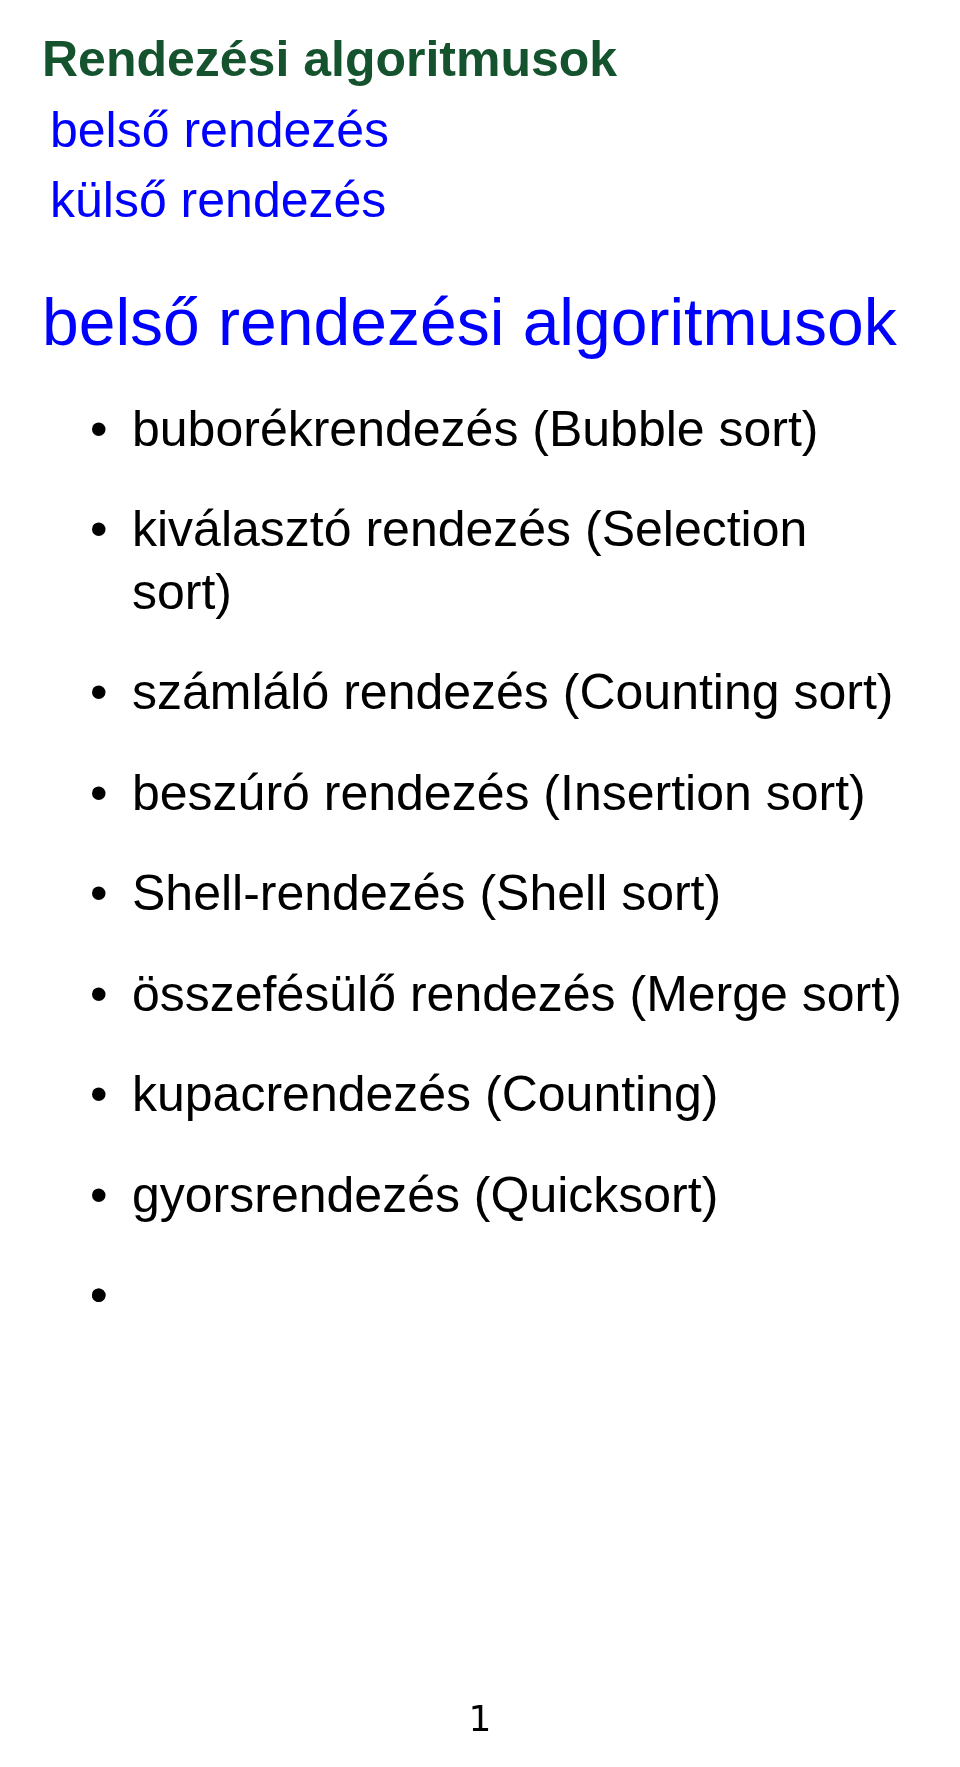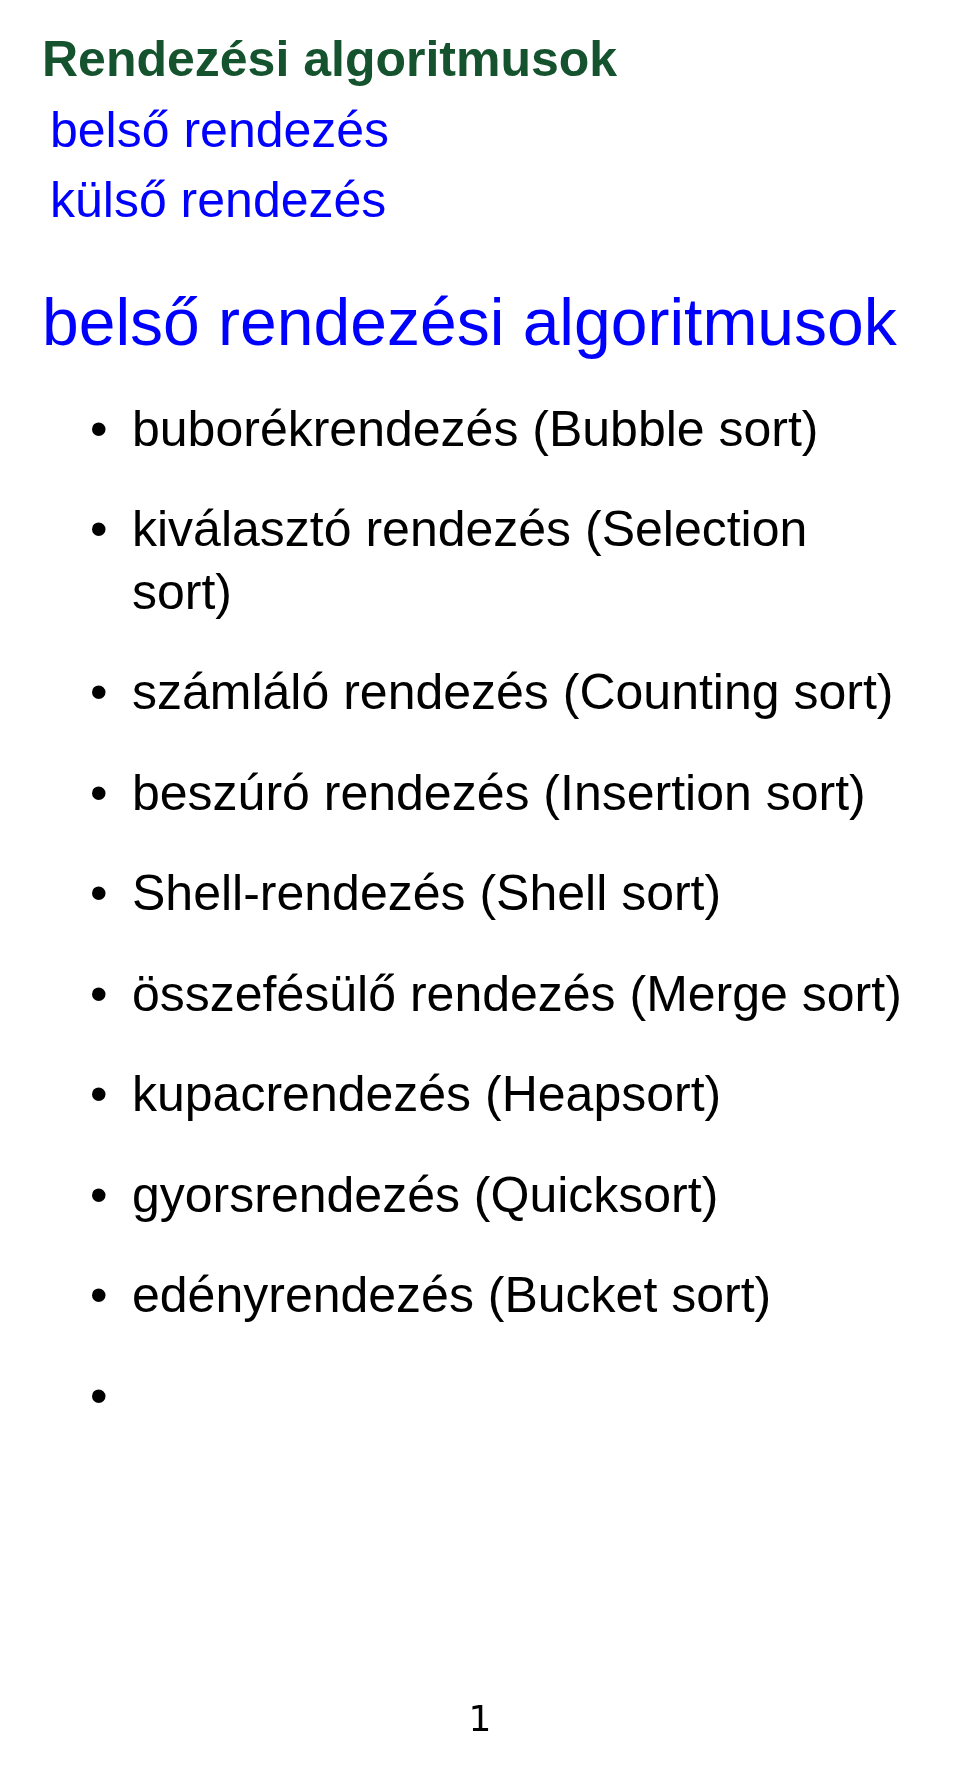--- a/index.html
+++ b/index.html
@@ -92,28 +92,27 @@
   <li class="list-item">
     <span class="bullet">•</span>
     <span>Shell-rendezés (Shell sort)</span>
   </li>
   <li class="list-item">
     <span class="bullet">•</span>
     <span>összefésülő rendezés (Merge sort)</span>
   </li>
   <li class="list-item">
     <span class="bullet">•</span>
-    <span>kupacrendezés (Heapsort)</span>
+    <span>kupacrendezés (Counting)</span>
   </li>
   <li class="list-item">
     <span class="bullet">•</span>
     <span>gyorsrendezés (Quicksort)</span>
   </li>
   <li class="list-item">
     <span class="bullet">•</span>
-    <span>edényrendezés (Bucket sort)</span>
   </li>
   <li class="list-item">
     <span class="bullet">•</span>
   </li>
 </ul>
 
 <div class="page-number">1</div>
 
 </body></html>

